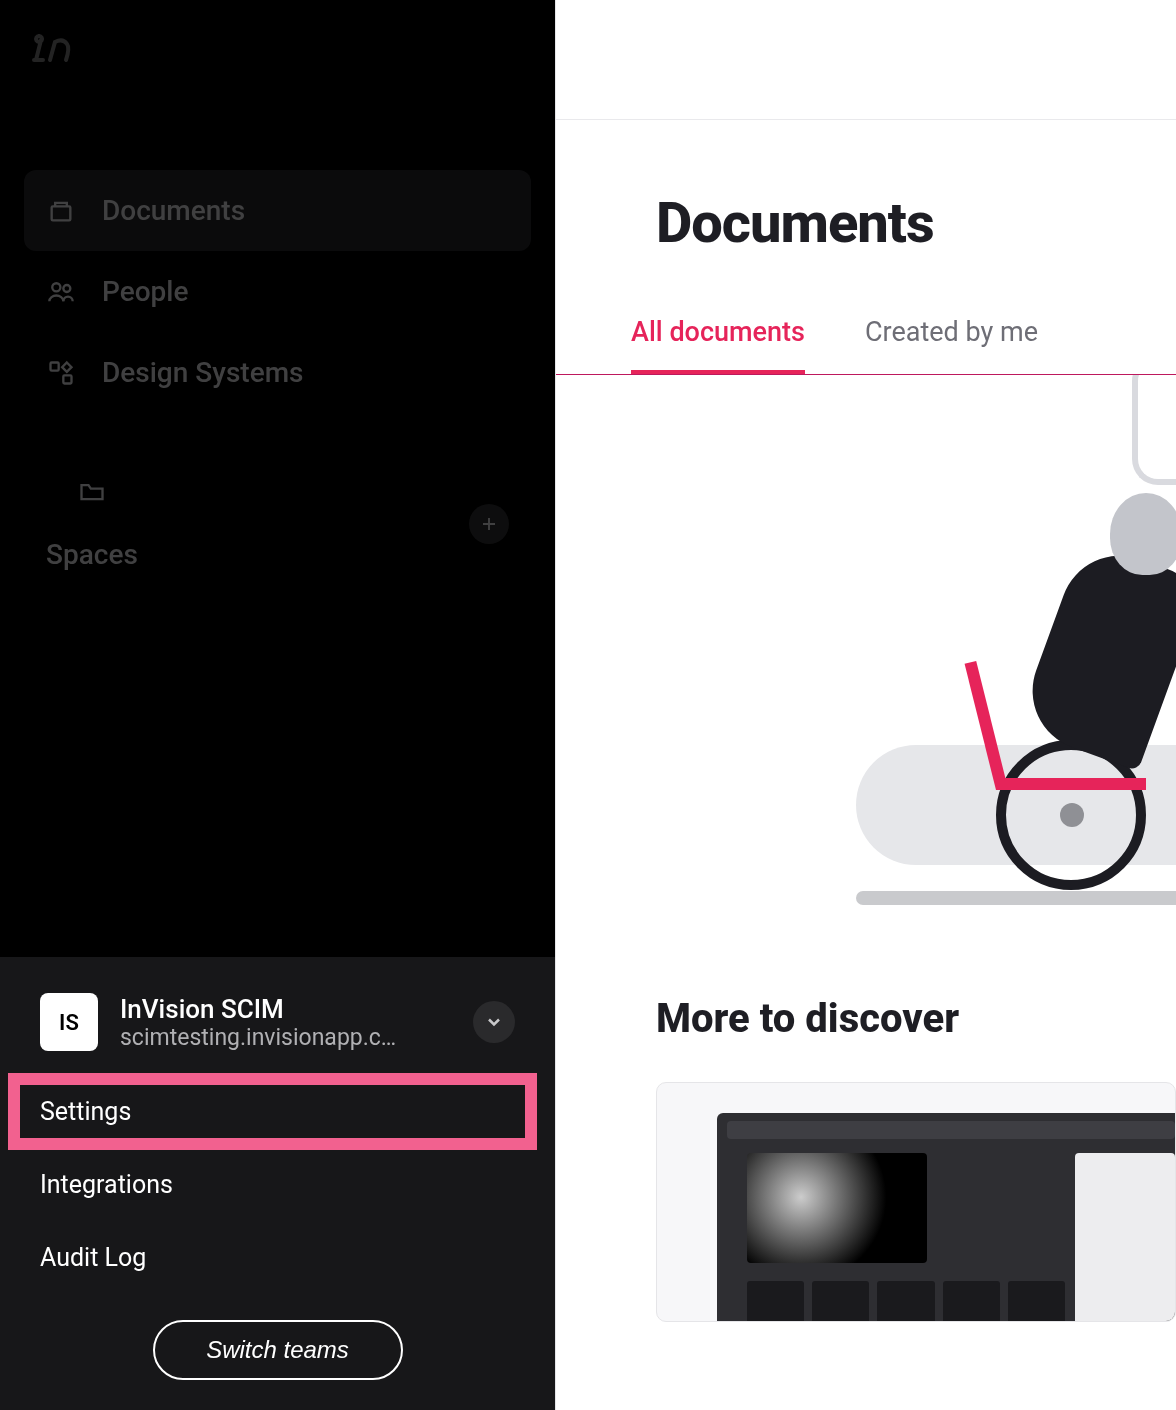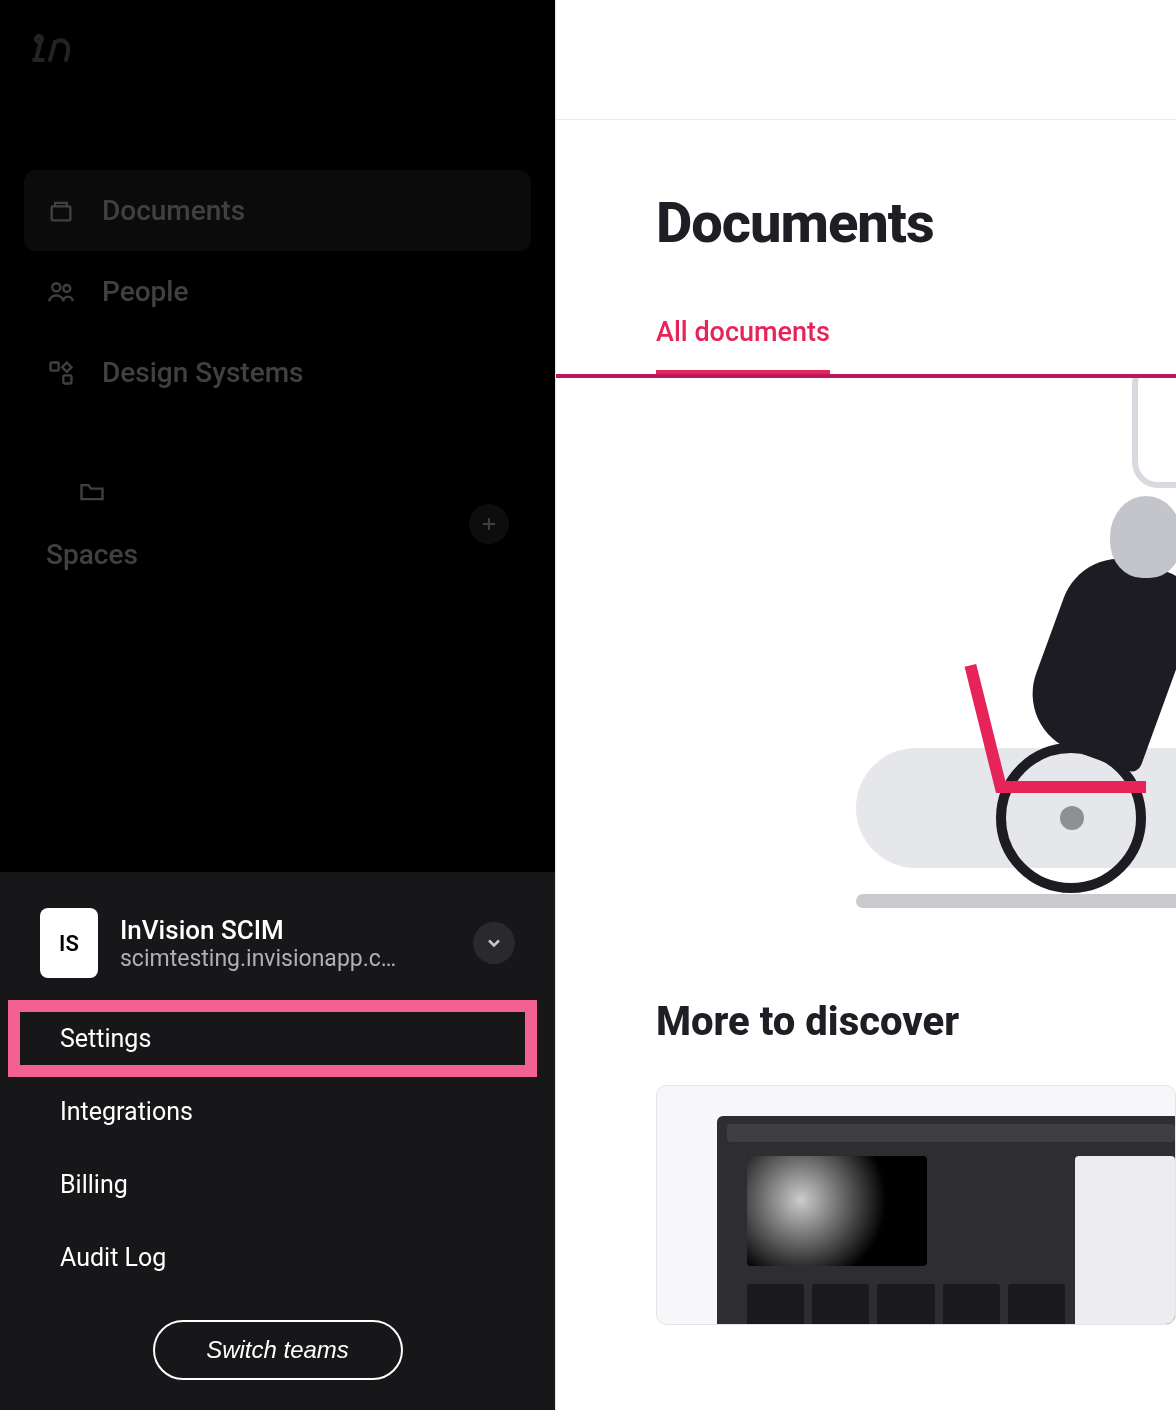--- a/index.html
+++ b/index.html
@@ -94,40 +94,40 @@
     z-index: 10;
   }
   .team-row {
     display:flex;
     align-items:center;
     gap: 22px;
     padding: 36px 40px 24px 40px;
     cursor:pointer;
   }
   .team-avatar {
-    width: 58px; height: 70px;
+    width: 58px; height: 58px;
     border-radius: 8px;
     background: #fff;
     color:#000;
     font-size: 22px;
     font-weight:600;
     display:flex; align-items:center; justify-content:center;
   }
   .team-info { flex:1; min-width:0; }
   .team-name { color:#fff; font-size:26px; font-weight:500; }
   .team-url  { color:#b0b0b3; font-size:23px; white-space:nowrap; overflow:hidden; text-overflow:ellipsis; }
   .chev {
     width:42px; height:42px; border-radius:50%;
     background:#2a2a2c;
     display:flex; align-items:center; justify-content:center;
   }
   .chev svg { stroke:#c8c8ca; }
 
   .menu-item {
-    padding: 22px 60px;
+    padding: 22px 40px;
     color:#fff;
     font-size: 25px;
     cursor:pointer;
   }
 
   .menu-item.highlighted {
     position:relative;
   }
   .menu-item.highlighted::after{
     content:"";
@@ -168,22 +168,22 @@
   .page-title {
     font-size: 56px;
     font-weight: 800;
     color:#1e1e24;
     padding: 70px 0 0 100px;
     letter-spacing: -1px;
   }
   .tabs {
     display:flex;
     gap: 60px;
-    padding: 60px 0 0 100px;
-    border-bottom:4px solid #be185d;
+    padding: 60px 0 0 75px;
+    border-bottom:1px solid #be185d;
   }
   .tab {
     font-size: 27px;
     color:#6e6e76;
     padding-bottom: 22px;
     cursor:pointer;
   }
   .tab.active {
     color:#e6245a;
     border-bottom: 4px solid #e6245a;
@@ -403,40 +403,40 @@
       </div>
     </div>
 
     <div class="menu-item highlighted">
       <span>Settings</span>
     </div>
     <div class="menu-item">
       <span>Integrations</span>
     </div>
     <div class="menu-item">
-      <span>Billing</span>
-    </div>
-    <div class="menu-item">
       <span>Audit Log</span>
     </div>
 
     <button class="switch-teams">
       <span>Switch teams</span>
     </button>
   </div>
 </aside>
 
 <main class="main">
   <div class="top-spacer"></div>
 
   <h1 class="page-title">Documents</h1>
 
   <div class="tabs">
     <div class="tab active">
       <span>All documents</span>
+    </div>
+    <div class="tab">
+      <span>Created by me</span>
     </div>
   </div>
 
   <div class="hero">
     <div class="screen"></div>
     <div class="ground"></div>
     <div class="shadowbar"></div>
     <div class="wheel"></div>
     <div class="hub"></div>
     <div class="chair"></div>

